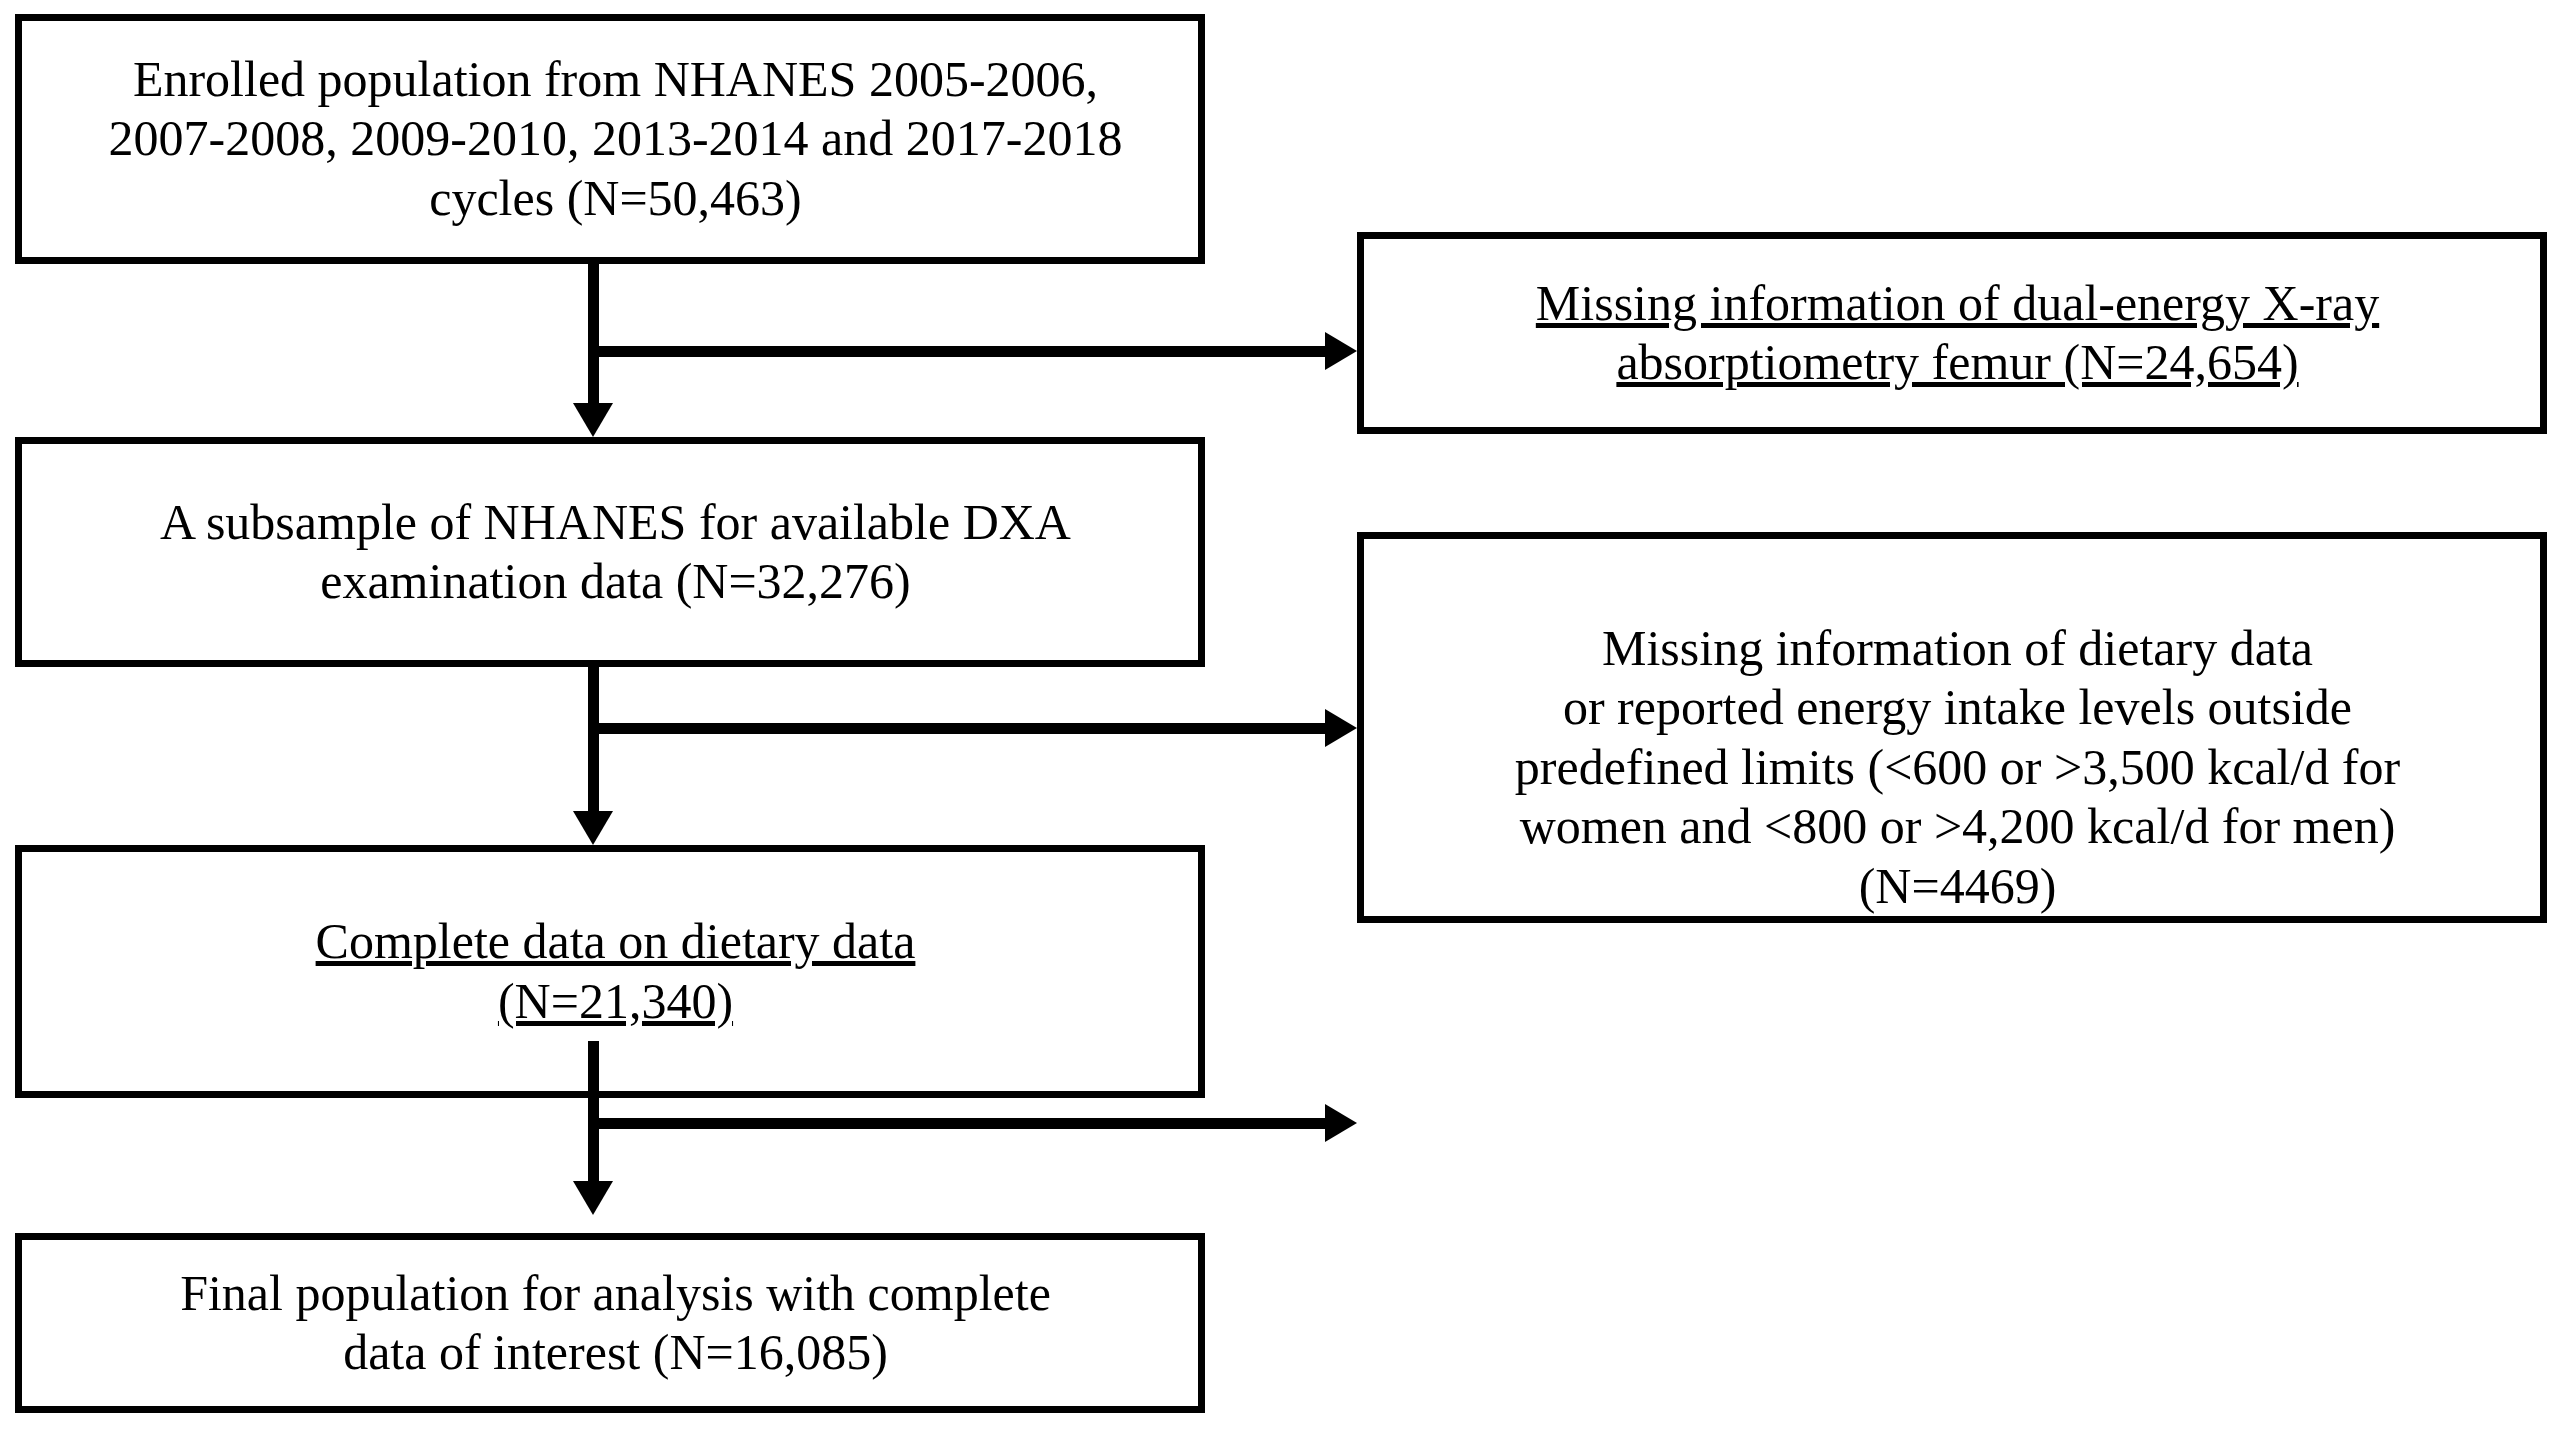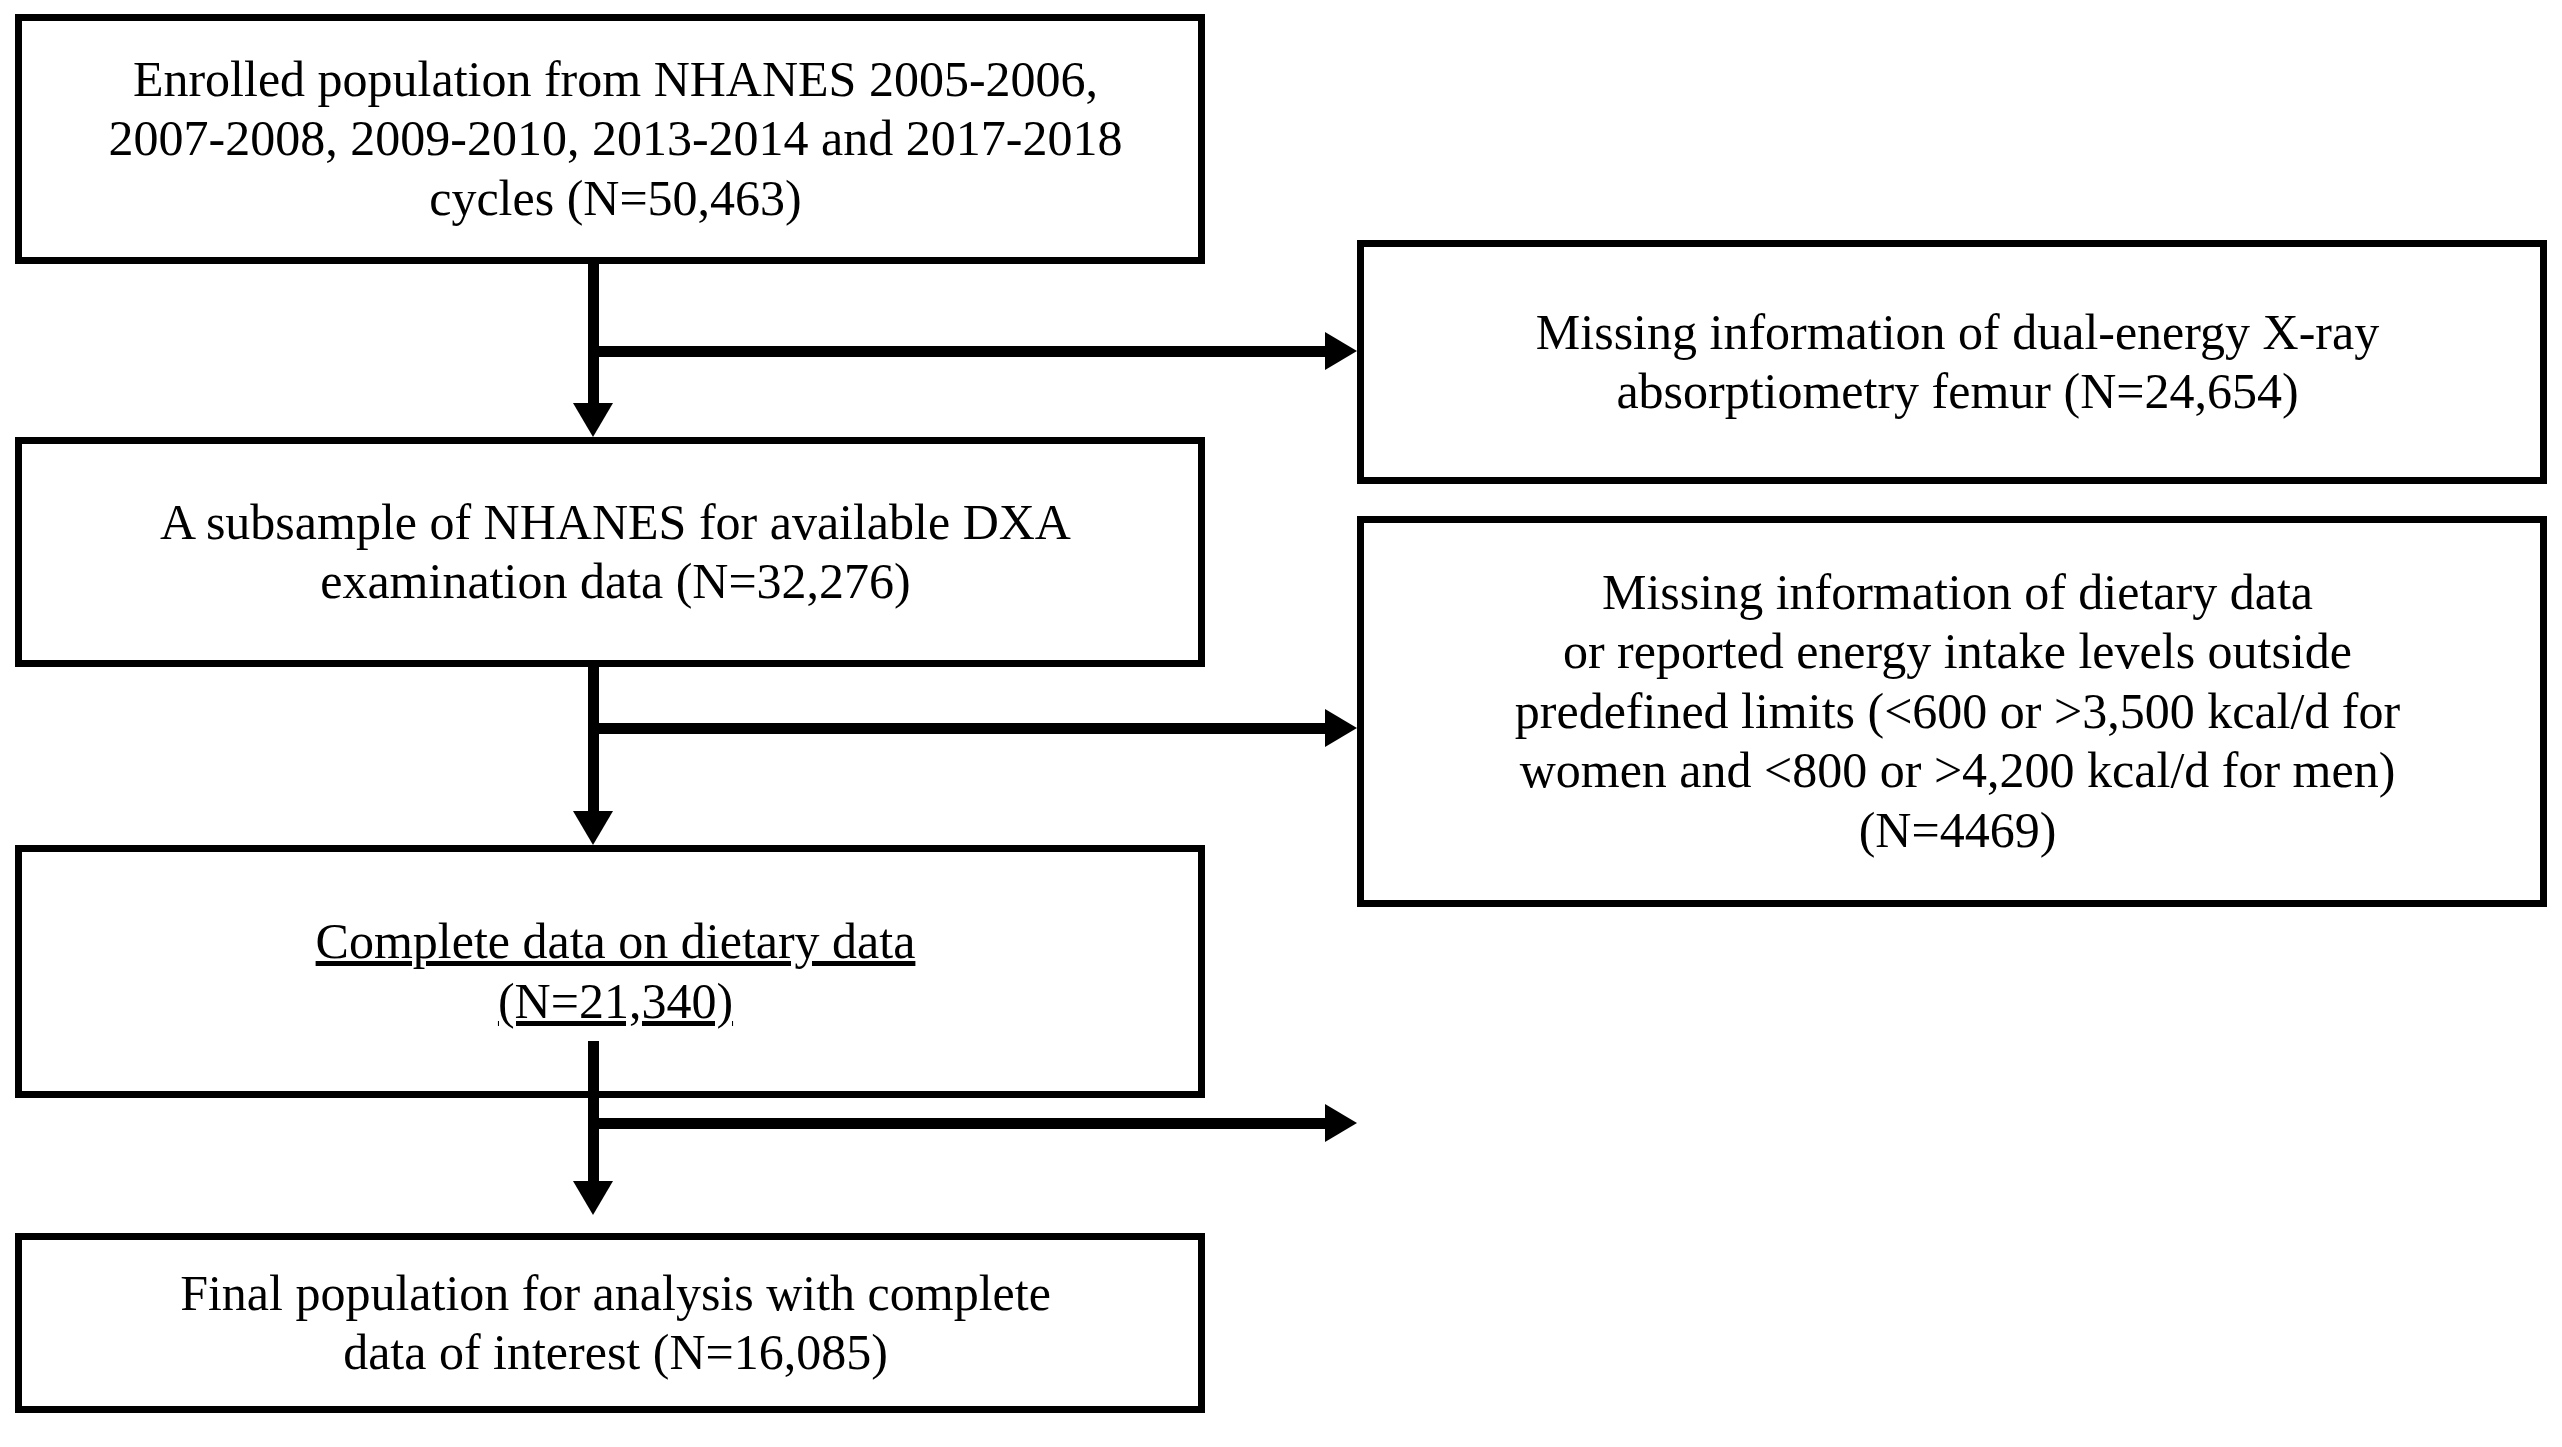--- a/index.html
+++ b/index.html
@@ -43,22 +43,22 @@
 
   
   .node.main  { left: 15px;   width: 1190px; }
   .node.main.n1 { top: 14px;   height: 250px; }
   .node.main.n2 { top: 437px;  height: 230px; }
   .node.main.n3 { top: 845px;  height: 253px; text-decoration: underline; }
   .node.main.n4 { top: 1233px; height: 180px; }
 
   
   .node.excl { left: 1357px; width: 1190px; }
-  .node.excl.e1 { top: 240px;  height: 244px; }
-  .node.excl.e2 { top: 516px;  height: 391px; }
+  .node.excl.e1 { top: 232px;  height: 202px; text-decoration: underline; }
+  .node.excl.e2 { top: 532px;  height: 391px; align-items: flex-end; }
   .node.excl.e3 { top: 1017px; height: 201px; }
 
   
   .conn {
     position: absolute;
     pointer-events: none;
   }
   .conn-vline {
     position: absolute;
     left: 588px;

